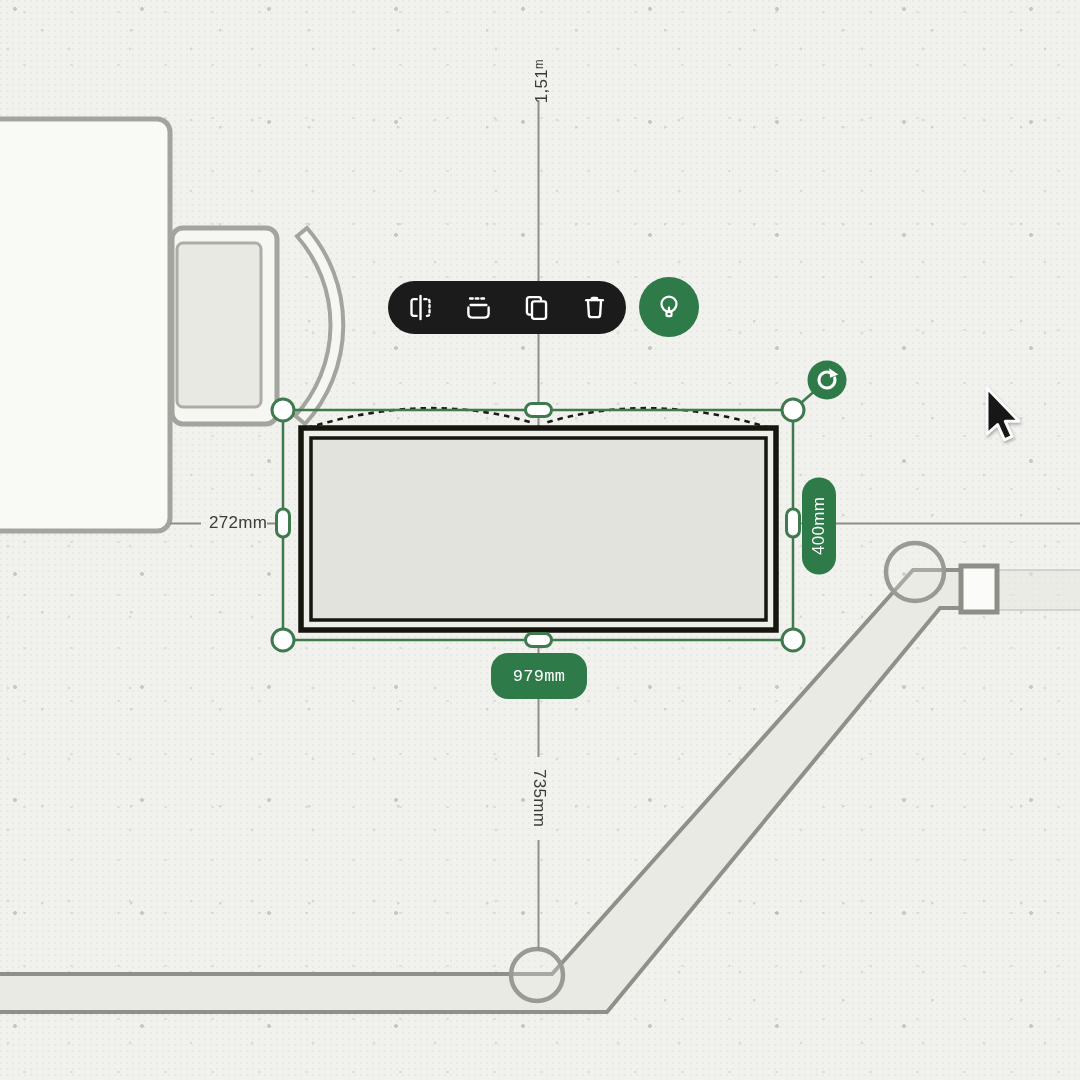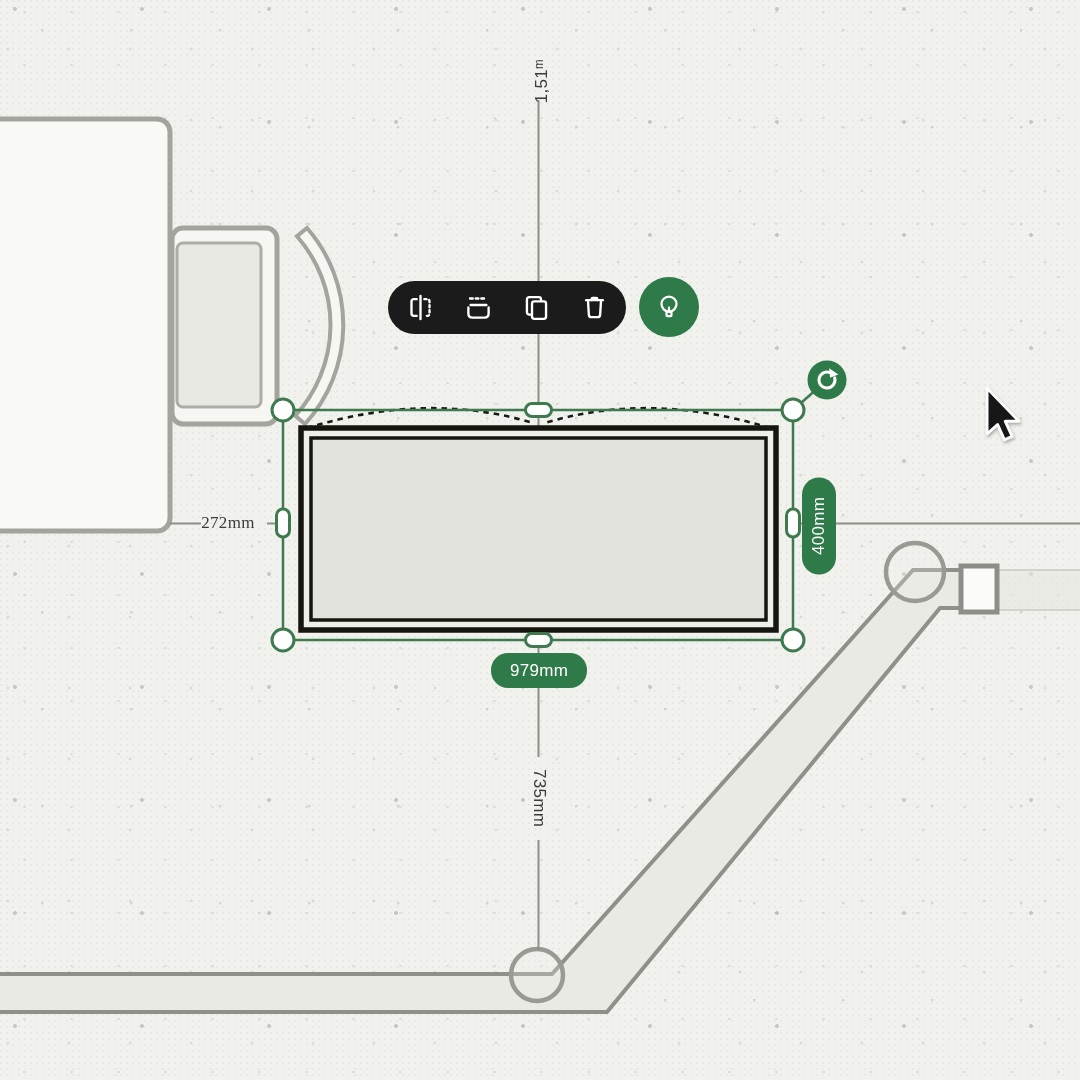--- a/index.html
+++ b/index.html
@@ -21,21 +21,21 @@
     position:absolute;font-size:17px;font-weight:500;color:#3b3b37;
     letter-spacing:0.3px;white-space:nowrap;transform:translate(-50%,-50%);
   }
   .mlabel.rot-cw{transform:translate(-50%,-50%) rotate(90deg);}
   .mlabel.rot-ccw{transform:translate(-50%,-50%) rotate(-90deg);}
   .badge{
     position:absolute;background:#2e7a48;color:#ffffff;font-size:17px;font-weight:500;
     letter-spacing:0.3px;display:flex;align-items:center;justify-content:center;
     border-radius:17px;white-space:nowrap;
   }
-  #badge-width{left:491px;top:653px;width:96px;height:35px;}
+  #badge-width{left:491px;top:653px;width:96px;height:46px;font-family:Liberation Mono, monospace;}
   #badge-depth{left:771px;top:509px;width:97px;height:34px;
     transform:translate(-50%,-50%) rotate(-90deg);left:819px;top:526px;}
   .toolbar{
     position:absolute;left:388px;top:281px;width:238px;height:53px;
     background:#1b1b1b;border-radius:27px;display:flex;align-items:center;
     justify-content:space-between;padding:0 16px;box-sizing:border-box;
   }
   .tb-btn{background:none;border:none;padding:0;margin:0;width:32px;height:32px;
     display:flex;align-items:center;justify-content:center;cursor:pointer;}
   .tb-btn svg{display:block;}
@@ -146,21 +146,21 @@
     <svg width="30" height="30" viewBox="0 0 28 28" fill="none" stroke="#ffffff" stroke-width="2.1" stroke-linecap="round">
       <circle cx="14" cy="11.3" r="7"></circle>
       <line x1="14" y1="14.6" x2="14" y2="18"></line>
       <rect x="11.7" y="18.6" width="4.6" height="3.8" rx="0.8"></rect>
     </svg>
   </button>
 
   <div class="badge" id="badge-width">979mm</div>
   <div class="badge" id="badge-depth">400mm</div>
 
-  <div class="mlabel" style="left:228px;top:523px;font-family:Liberation Serif, serif;">272mm</div>
+  <div class="mlabel" style="left:238px;top:523px;">272mm</div>
   <div class="mlabel rot-cw" style="left:539px;top:798px;">735mm</div>
   <div class="mlabel rot-ccw" style="left:542px;top:81px;">1,51ᵐ</div>
 
   <svg class="cursor" width="50" height="64" viewBox="0 0 50 64">
     <path d="M3,2 L3,48 L13.6,38.6 L20.4,53.8 L28.2,50.3 L21.3,35.3 L35,35.3 Z" fill="#171717" stroke="#fcfcfc" stroke-width="3" stroke-linejoin="round"></path>
   </svg>
 
 </div>
 
 </body></html>

